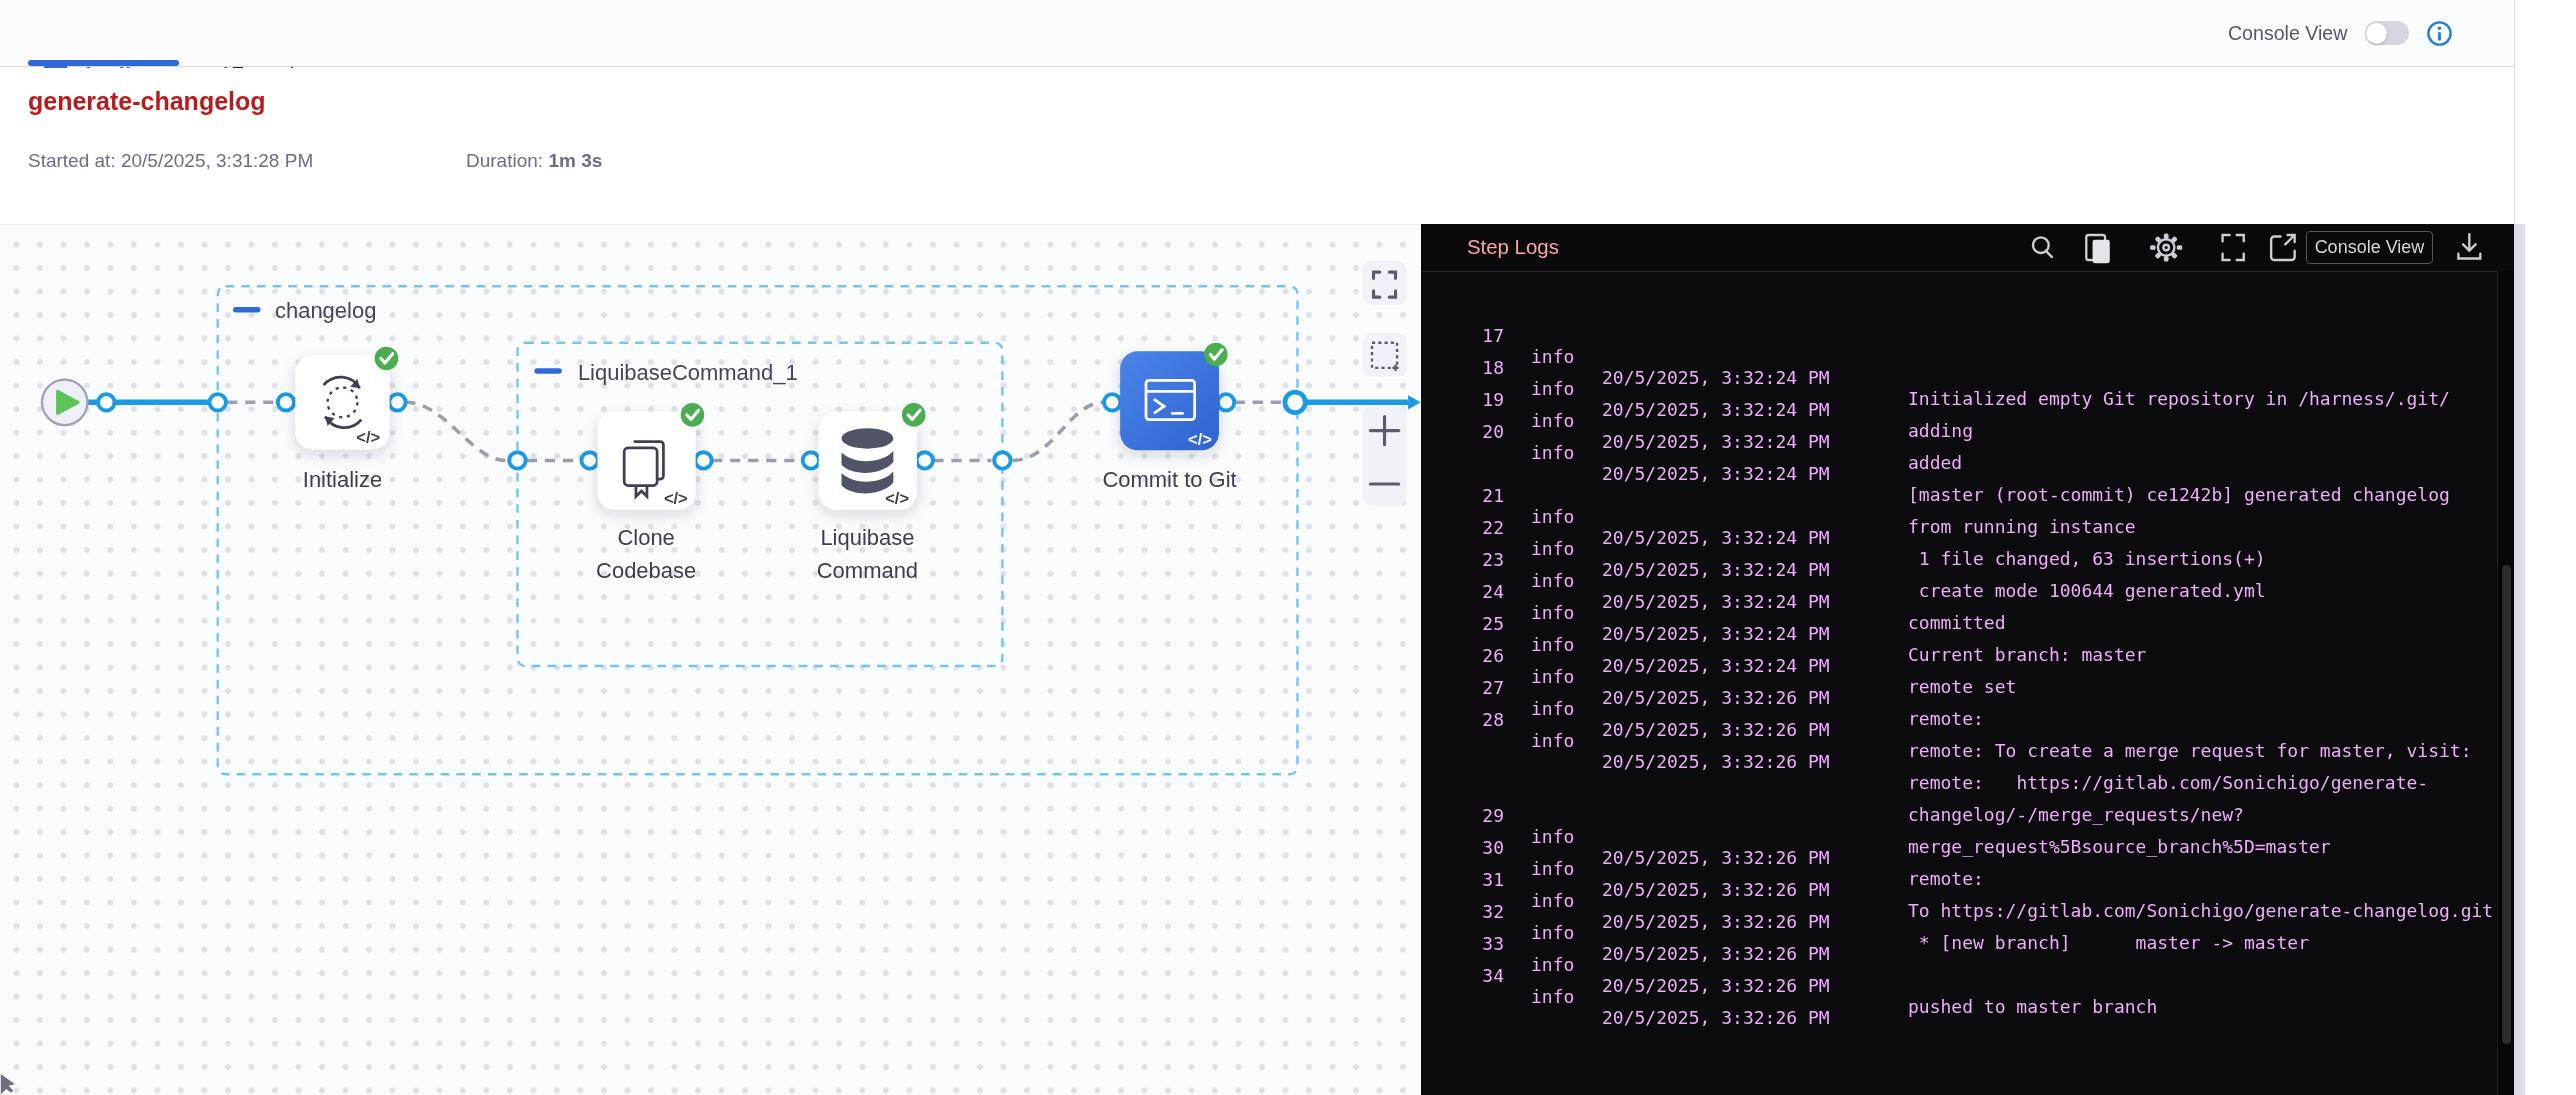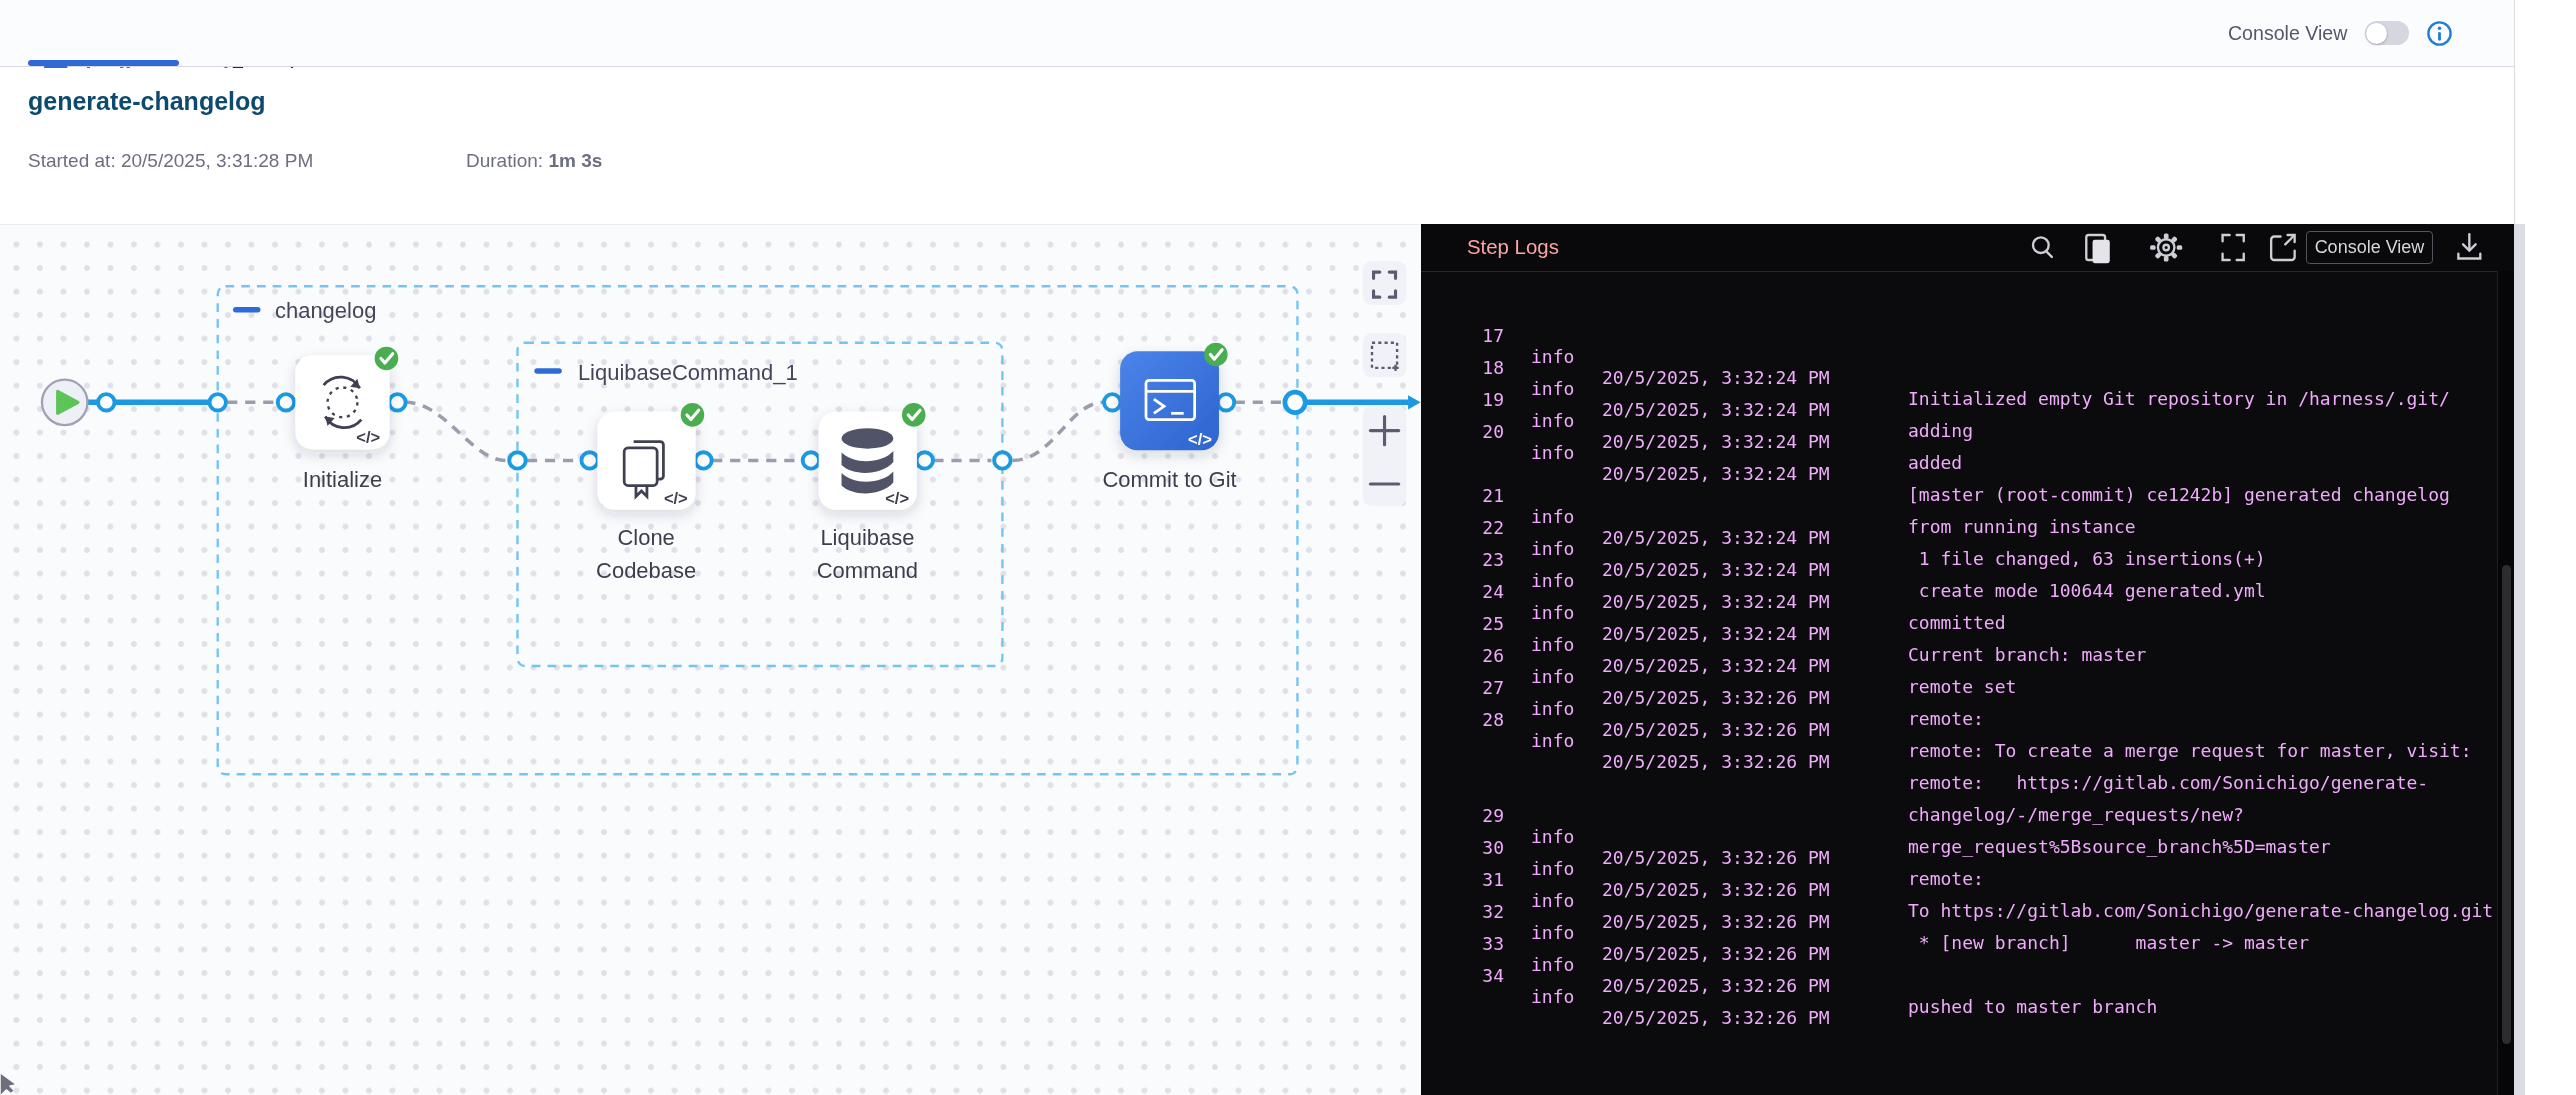--- a/index.html
+++ b/index.html
@@ -15,21 +15,21 @@
   .tab-label{font-size:23px;font-weight:700;color:#3069d6;}
   .tab-inputs .tab-label{color:#26272f;font-weight:600;font-family:Liberation Mono, monospace;}
   .tab-underline{position:absolute;left:28px;top:60px;width:151px;height:6.3px;border-radius:3.9px;background:#3069d6;}
   .console-top{position:absolute;top:0;right:61px;height:66px;display:flex;align-items:center;gap:17.3px;}
   .console-top-label{font-size:19.6px;color:#55576a;}
   .toggle{position:relative;width:44px;height:24px;border-radius:12.6px;background:#d4d6e0;}
   .toggle .knob{position:absolute;left:1.6px;top:1.6px;width:21px;height:21px;border-radius:50%;background:#fff;box-shadow:0 0.8px 2.4px rgba(0,0,0,.3);}
 
   
   .runhead{position:absolute;left:0;top:68px;width:2514px;height:157px;background:#ffffff;}
-  .run-title{position:absolute;left:28px;top:19px;font-size:25px;font-weight:700;color:#0c4a6e;}
+  .run-title{position:absolute;left:28px;top:19px;font-size:25px;font-weight:700;color:#b91c1c;}
   .run-meta{position:absolute;left:28px;top:82px;font-size:19px;color:#6c6e82;}
   .meta-duration{position:absolute;left:466px;top:82px;font-size:19px;color:#6c6e82;}
 
   
   .canvas{position:absolute;left:0;top:224px;width:1421px;height:871px;background:#fafbfd;border-top:1.6px solid #ecedf2;
     background-image:radial-gradient(#dfe0e9 2.7px, transparent 3.1px);background-size:23.5px 23.5px;background-position:4.7px 7.8px;padding-left:24px;}
   .canvas svg{position:absolute;left:0;top:0;}
 
   
   .logpanel{position:absolute;left:1421px;top:224px;width:1094px;height:871px;background:#0b0b0d;}

